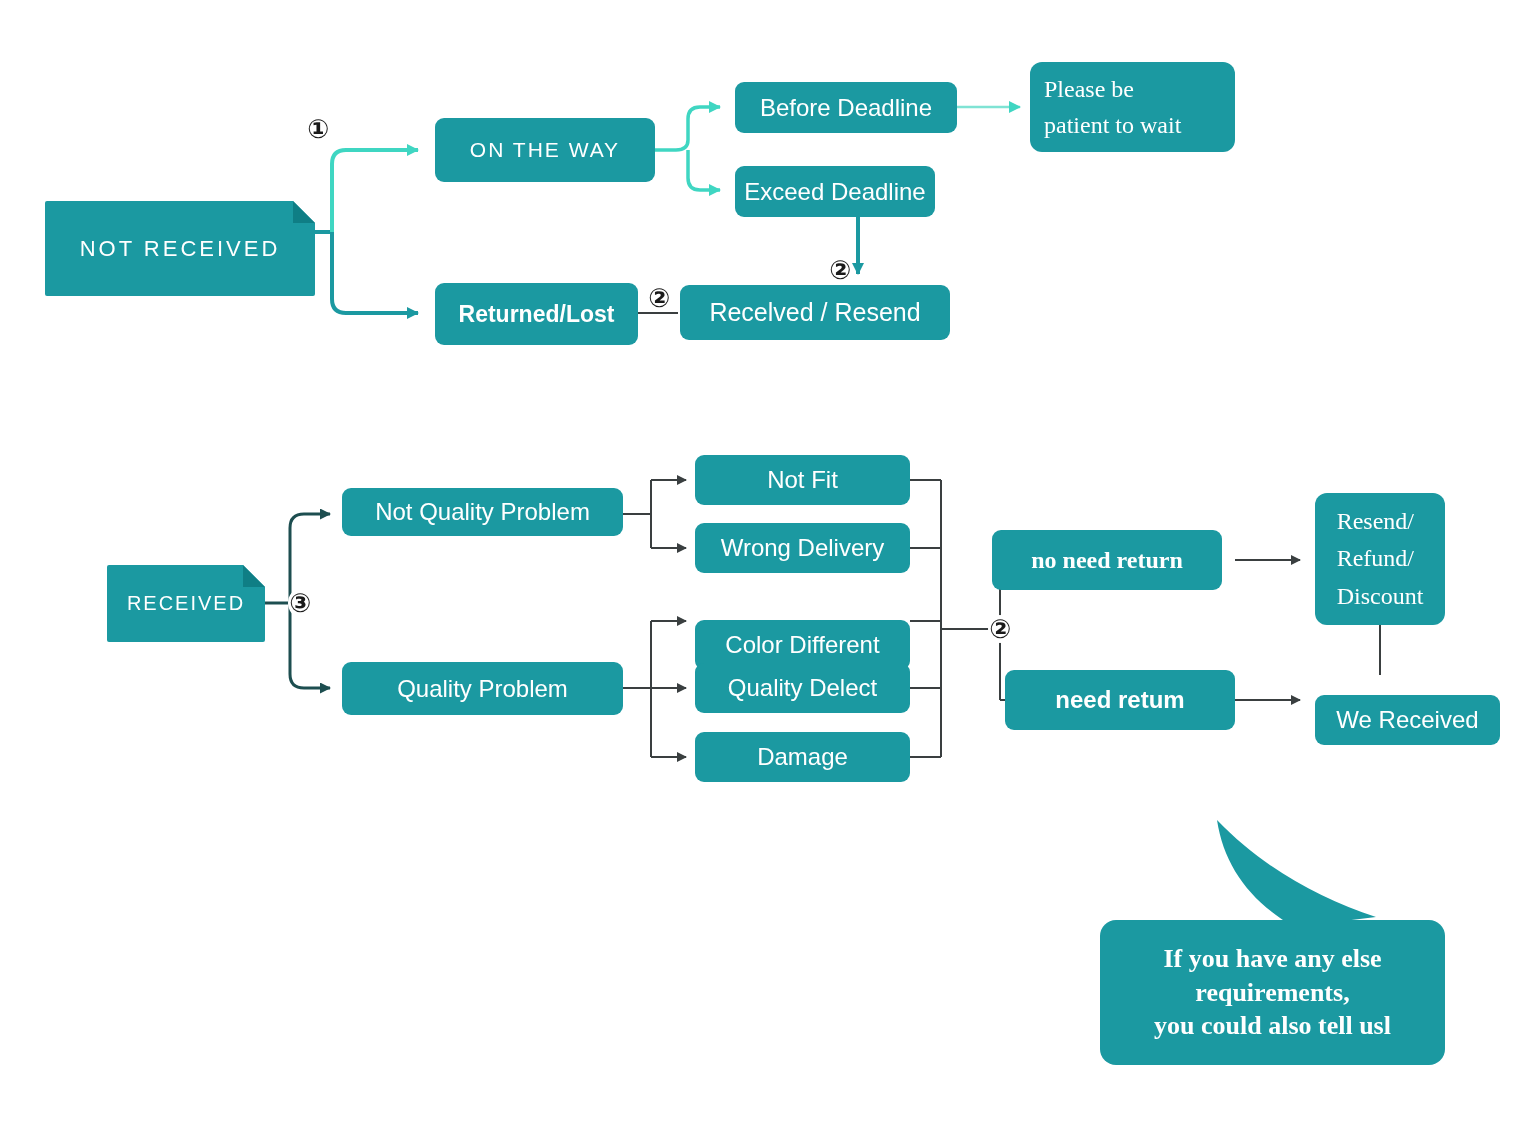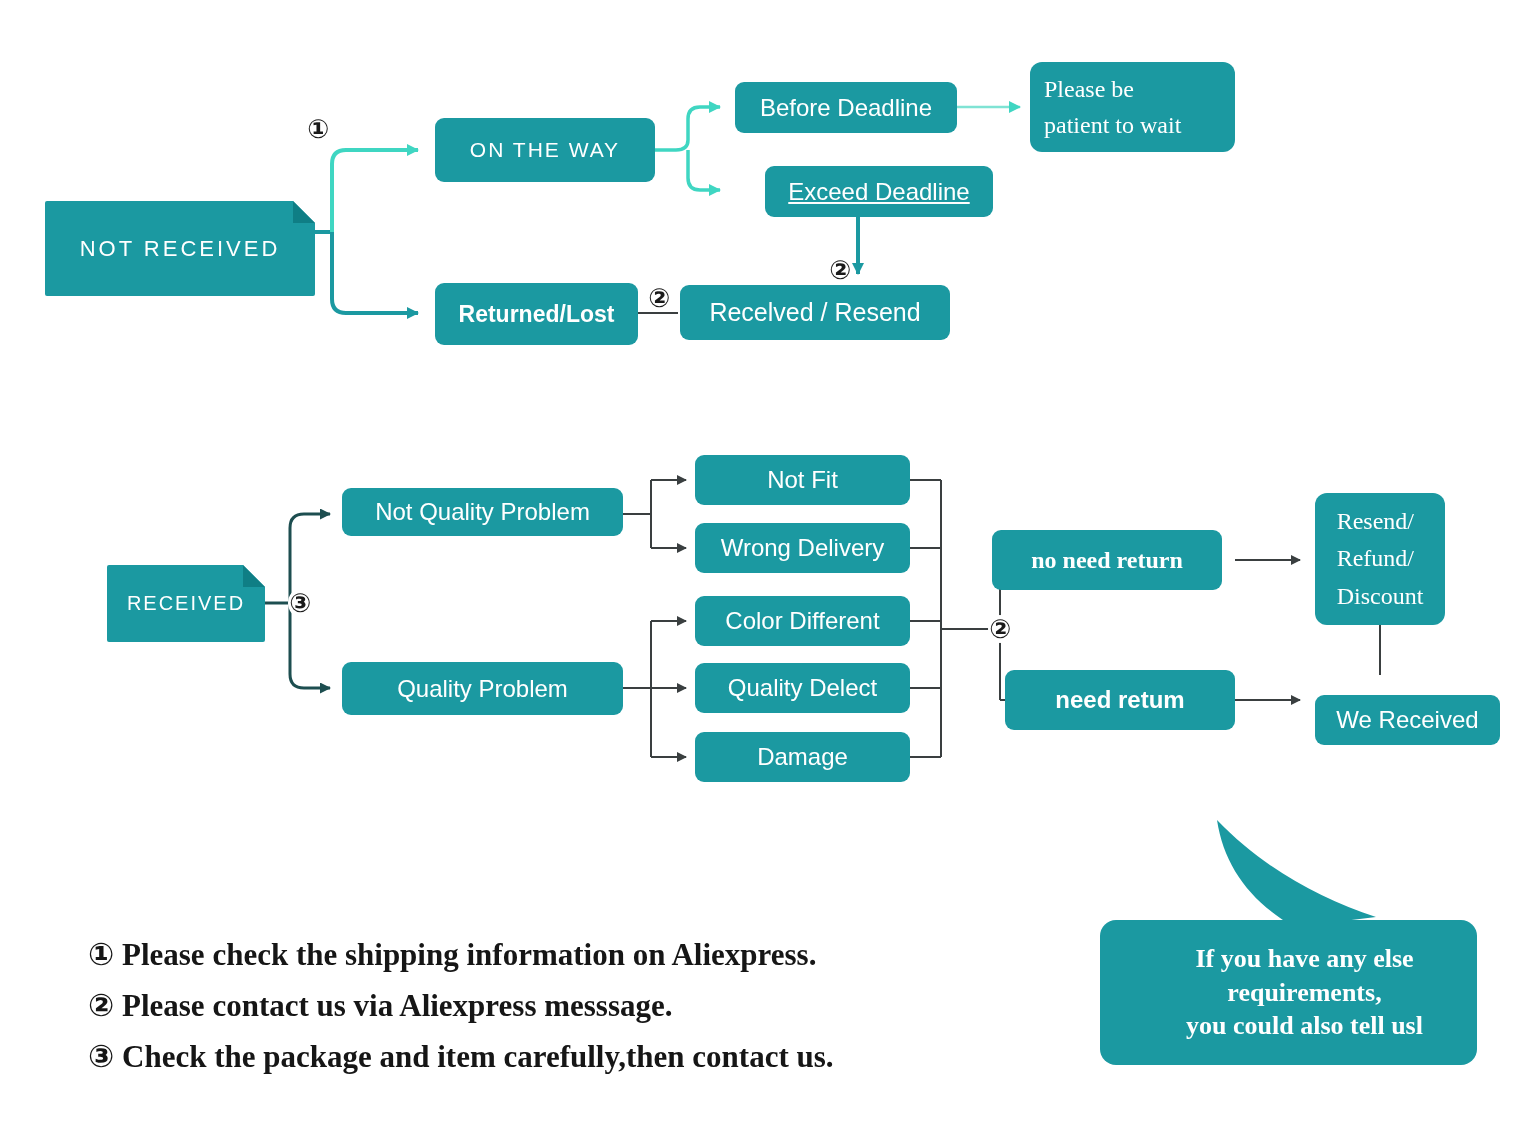--- a/index.html
+++ b/index.html
@@ -18,21 +18,21 @@
   .leftalign{justify-content:flex-start;text-align:left;padding-left:14px;}
   .bold{font-weight:bold;}
   .badge{position:absolute;z-index:3;font-family:"DejaVu Sans",sans-serif;font-size:26px;
        font-weight:bold;color:#1a1a1a;background:#ffffff;border-radius:50%;line-height:1;padding:1px;}
   .notes{position:absolute;left:88px;top:936px;z-index:2;display:flex;flex-direction:column;gap:14px;
        font-family:"Liberation Serif","DejaVu Serif","DejaVu Sans",serif;font-size:31px;
        font-weight:bold;color:#161616;}
   .bubble{position:absolute;left:1100px;top:920px;width:345px;height:145px;z-index:2;
        background:#1b99a1;border-radius:16px;color:#ffffff;display:flex;align-items:center;
        justify-content:center;text-align:center;white-space:pre-line;
-       font-family:"Liberation Serif","DejaVu Serif",serif;font-size:26px;font-weight:bold;line-height:1.3;padding-left:32px;}
+       font-family:"Liberation Serif","DejaVu Serif",serif;font-size:26px;font-weight:bold;line-height:1.3;}
 </style>
 </head>
 <body>
 
 <div class="canvas">
 
   <svg class="connectors" width="1530" height="1144" viewBox="0 0 1530 1144">
     <defs>
       <marker id="mLight" markerUnits="userSpaceOnUse" markerWidth="15" markerHeight="14" refX="11" refY="6" orient="auto">
         <path d="M0,0 L12,6 L0,12 Z" fill="#3fd6c2"></path>
@@ -72,46 +72,41 @@
     </g>
     <path d="M1217 820 C1224 866 1250 901 1294 927 L1376 917 C1318 898 1262 867 1217 820 Z" fill="#1b99a1"></path>
   </svg>
 
   <div class="box note" style="left:45px;top:201px;width:270px;height:95px;font-size:22px;letter-spacing:3px;">NOT RECEIVED</div>
   <span class="badge" style="left:306px;top:115px;">①</span>
   <div class="box" style="left:435px;top:118px;width:220px;height:64px;font-size:21px;letter-spacing:2px;">ON THE WAY</div>
   <div class="box" style="left:735px;top:82px;width:222px;height:51px;">Before Deadline</div>
   <div class="box pre leftalign" style="left:1030px;top:62px;width:205px;height:90px;border-radius:12px;line-height:1.5;">Please be
 patient to wait</div>
-  <div class="box" style="left:765px;top:166px;width:228px;height:51px;text-decoration:underline;">Exceed Deadline</div>
+  <div class="box" style="left:735px;top:166px;width:200px;height:51px;">Exceed Deadline</div>
   <span class="badge" style="left:828px;top:256px;">②</span>
   <div class="box bold" style="left:435px;top:283px;width:203px;height:62px;font-size:23px;">Returned/Lost</div>
   <span class="badge" style="left:647px;top:284px;">②</span>
   <div class="box" style="left:680px;top:285px;width:270px;height:55px;font-size:25px;">Recelved / Resend</div>
 
   <div class="box note" style="left:107px;top:565px;width:158px;height:77px;font-size:20px;letter-spacing:2px;">RECEIVED</div>
   <span class="badge" style="left:288px;top:589px;">③</span>
   <div class="box" style="left:342px;top:488px;width:281px;height:48px;">Not Quality Problem</div>
   <div class="box" style="left:342px;top:662px;width:281px;height:53px;">Quality Problem</div>
   <div class="box" style="left:695px;top:523px;width:215px;height:50px;">Wrong Delivery</div>
   <div class="box" style="left:695px;top:455px;width:215px;height:50px;">Not Fit</div>
-  <div class="box" style="left:695px;top:596px;width:215px;height:50px;">Color Different</div>
+  <div class="box" style="left:695px;top:620px;width:215px;height:50px;">Color Different</div>
   <div class="box" style="left:695px;top:663px;width:215px;height:50px;">Quality Delect</div>
   <div class="box" style="left:695px;top:732px;width:215px;height:50px;">Damage</div>
   <span class="badge" style="left:988px;top:615px;">②</span>
   <div class="box bold" style="left:992px;top:530px;width:230px;height:60px;font-family:Liberation Serif, serif;">no need return</div>
   <div class="box bold" style="left:1005px;top:670px;width:230px;height:60px;">need retum</div>
   <div class="box pre" style="left:1315px;top:493px;width:130px;height:132px;border-radius:12px;line-height:1.55;">Resend/
 Refund/
 Discount</div>
   <div class="box" style="left:1315px;top:675px;width:185px;height:50px;margin-top:20px;">We Received</div>
 
-  <div class="notes">
-    <div>① Please check the shipping information on Aliexpress.</div>
-    <div>② Please contact us via Aliexpress messsage.</div>
-    <div>③ Check the package and item carefully,then contact us.</div>
-  </div>
 
   <div class="bubble">If you have any else
 requirements,
 you could also tell usl</div>
 
 </div>
 
 </body></html>

